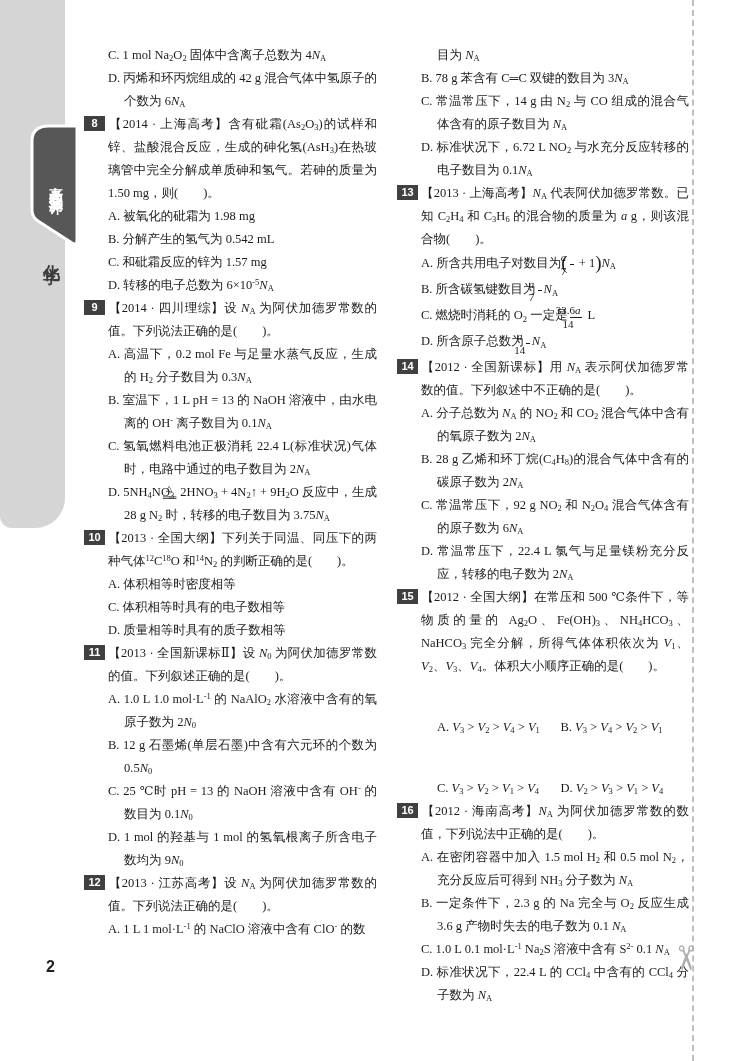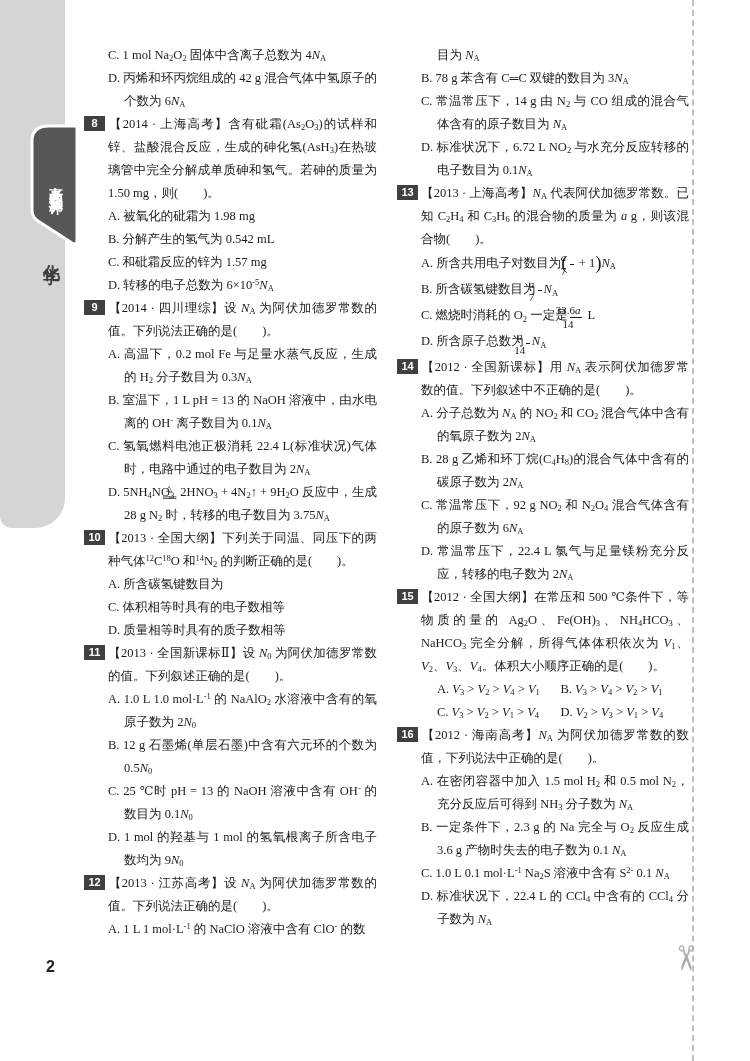--- a/index.html
+++ b/index.html
@@ -50,21 +50,21 @@
   .q-stem{text-indent:-28px;}
   .q-badge{
     display:inline-block;width:21px;height:15px;background:#404040;color:#fff;
     font-family:"Liberation Sans","DejaVu Sans",sans-serif;font-weight:bold;
     font-size:11px;line-height:15px;text-align:center;text-indent:0;
     margin-left:4px;margin-right:3px;vertical-align:1px;
   }
   .q-option{padding-left:16px;text-indent:-16px;}
   .q-option.cont{text-indent:0;}
   .q-pair-row{padding-left:16px;}
-  .q-pair{display:inline-block;width:49%;text-align:left;}
+  .q-pair{display:inline-block;width:49%;text-align:left;margin-top:38px;}
   sub,sup{font-size:0.68em;line-height:0;}
   sup{vertical-align:0.5em;}
   sub{vertical-align:-0.25em;}
   i{font-style:italic;font-family:"Liberation Serif","DejaVu Serif",serif;}
   .frac{
     display:inline-block;vertical-align:-0.75em;text-align:center;
     line-height:1.15;font-size:11px;margin:0 2px;
   }
   .frac .num{display:block;border-bottom:1px solid #1b1b1b;padding:0 2px;}
   .frac .den{display:block;padding:0 2px;}
@@ -103,21 +103,21 @@
     </div>
     <div>
       <div class="q-stem"><span class="q-badge">9</span><span>【2014 · 四川理综】设 <i>N</i><sub>A</sub> 为阿伏加德罗常数的值。下列说法正确的是(　　)。</span></div>
       <div class="q-option">A. 高温下，0.2 mol Fe 与足量水蒸气反应，生成的 H<sub>2</sub> 分子数目为 0.3<i>N</i><sub>A</sub></div>
       <div class="q-option">B. 室温下，1 L pH = 13 的 NaOH 溶液中，由水电离的 OH<sup>-</sup> 离子数目为 0.1<i>N</i><sub>A</sub></div>
       <div class="q-option">C. 氢氧燃料电池正极消耗 22.4 L(标准状况)气体时，电路中通过的电子数目为 2<i>N</i><sub>A</sub></div>
       <div class="q-option">D. 5NH<sub>4</sub>NO<sub>3</sub><span class="tri"><span class="t">△</span><span class="b">══</span></span>2HNO<sub>3</sub> + 4N<sub>2</sub>↑ + 9H<sub>2</sub>O 反应中，生成 28 g N<sub>2</sub> 时，转移的电子数目为 3.75<i>N</i><sub>A</sub></div>
     </div>
     <div>
       <div class="q-stem"><span class="q-badge">10</span><span>【2013 · 全国大纲】下列关于同温、同压下的两种气体<sup>12</sup>C<sup>18</sup>O 和<sup>14</sup>N<sub>2</sub> 的判断正确的是(　　)。</span></div>
-      <div class="q-option">A. 所含碳氢键数目为</div>
+      <div class="q-option">A. 体积相等时密度相等</div>
       <div class="q-option">C. 体积相等时具有的电子数相等</div>
       <div class="q-option">D. 质量相等时具有的质子数相等</div>
     </div>
     <div>
       <div class="q-stem"><span class="q-badge">11</span><span>【2013 · 全国新课标Ⅱ】设 <i>N</i><sub>0</sub> 为阿伏加德罗常数的值。下列叙述正确的是(　　)。</span></div>
       <div class="q-option">A. 1.0 L 1.0 mol·L<sup>-1</sup> 的 NaAlO<sub>2</sub> 水溶液中含有的氧原子数为 2<i>N</i><sub>0</sub></div>
       <div class="q-option">B. 12 g 石墨烯(单层石墨)中含有六元环的个数为 0.5<i>N</i><sub>0</sub></div>
       <div class="q-option">C. 25 ℃时 pH = 13 的 NaOH 溶液中含有 OH<sup>-</sup> 的数目为 0.1<i>N</i><sub>0</sub></div>
       <div class="q-option">D. 1 mol 的羟基与 1 mol 的氢氧根离子所含电子数均为 9<i>N</i><sub>0</sub></div>
     </div>

